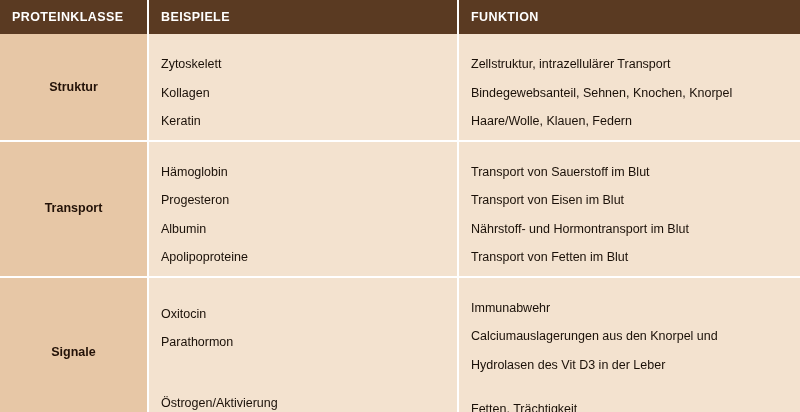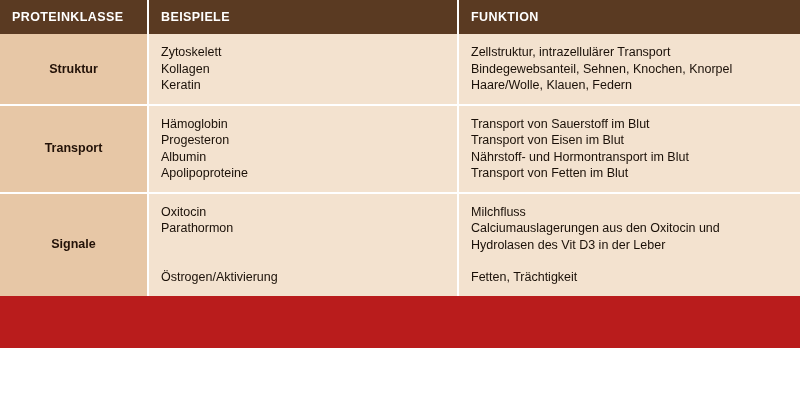--- a/index.html
+++ b/index.html
@@ -8,23 +8,23 @@
   }
   body {
     width: 800px;
     height: 412px;
     background: #ffffff;
     font-family: "Liberation Sans", sans-serif;
     overflow: hidden;
   }
   .table-wrap {
     width: 800px;
-    height: 348px;
+    height: 388px;
     box-sizing: border-box;
-    background: #b91c1c;
+    background: #ec4899;
   }
   table.protein-table {
     width: 800px;
     border-collapse: collapse;
     table-layout: fixed;
   }
   table.protein-table col.c1 { width: 148px; }
   table.protein-table col.c2 { width: 310px; }
   table.protein-table col.c3 { width: 342px; }
 
@@ -58,21 +58,21 @@
 
   tbody td.cls {
     background: #e7c7a6;
     font-weight: bold;
     color: #231208;
     text-align: center;
   }
   tbody td.ex, tbody td.fn {
     background: #f3e2cf;
   }
-  .line { display: block; white-space: nowrap; }
+  .line { display: block; white-space: nowrap; margin-top: 12px; }
   .spacer { display: block; height: 16px; }
 </style>
 </head>
 <body>
 
 <div class="table-wrap">
   <table class="protein-table">
     <colgroup>
       <col class="c1">
       <col class="c2">
@@ -121,22 +121,22 @@
       <tr>
         <td class="cls">Signale</td>
         <td class="ex">
           <span class="line">Oxitocin</span>
           <span class="line">Parathormon</span>
           <span class="spacer"></span>
           <span class="spacer"></span>
           <span class="line">Östrogen/Aktivierung</span>
         </td>
         <td class="fn last">
-          <span class="line">Milchfluss</span>
-          <span class="line">Calciumauslagerungen aus den Oxitocin und</span>
+          <span class="line">Immunabwehr</span>
+          <span class="line">Calciumauslagerungen aus den Knorpel und</span>
           <span class="line">Hydrolasen des Vit D3 in der Leber</span>
           <span class="spacer"></span>
           <span class="line">Fetten, Trächtigkeit</span>
         </td>
       </tr>
 
 
     </tbody>
   </table>
 </div>

